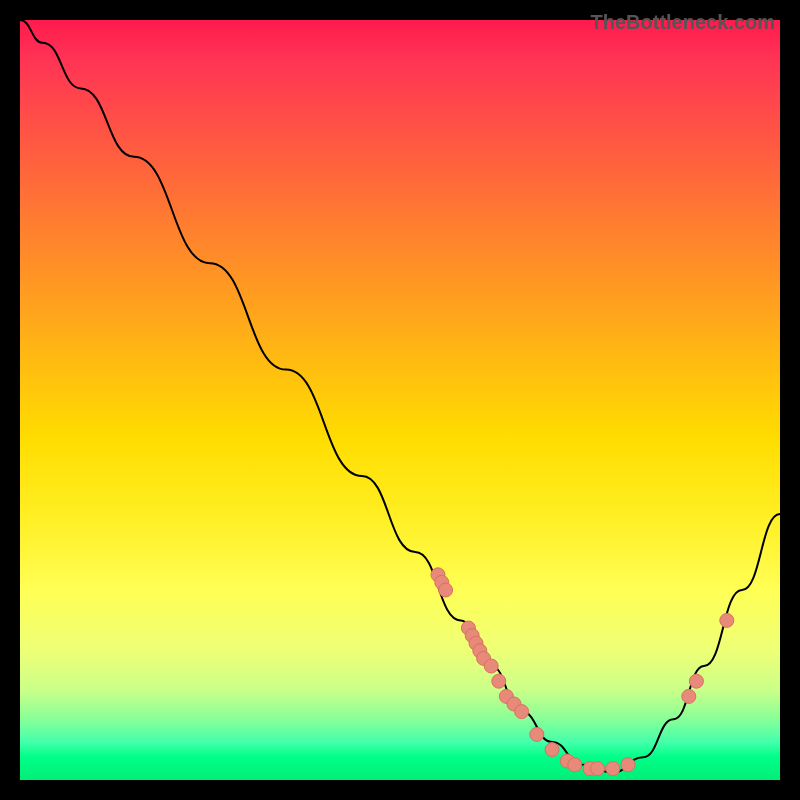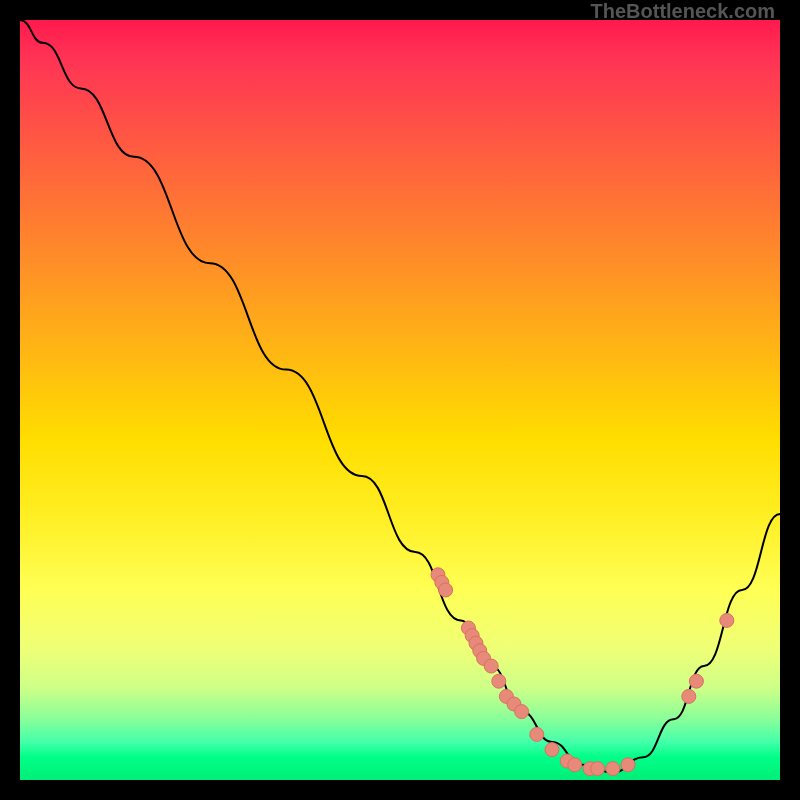--- a/index.html
+++ b/index.html
@@ -11,21 +11,21 @@
     body {
       width: 800px;
       height: 800px;
       background: #000;
       position: relative;
       font-family: Arial, sans-serif;
     }
     
     .watermark {
       position: absolute;
-      top: 0;
+      top: 11px;
       right: 25px;
       color: #555;
       font-size: 20px;
       font-weight: bold;
       z-index: 10;
     }
     
     .chart-area {
       position: absolute;
       top: 20px;

